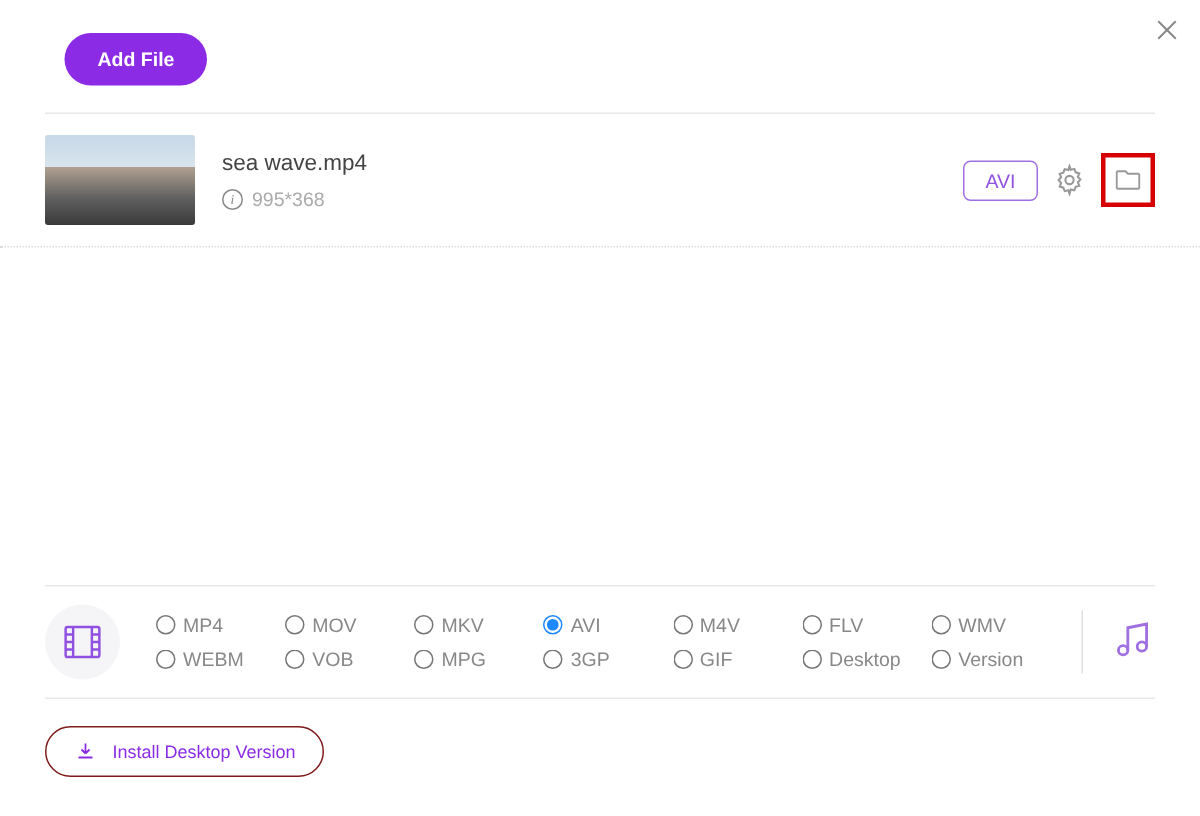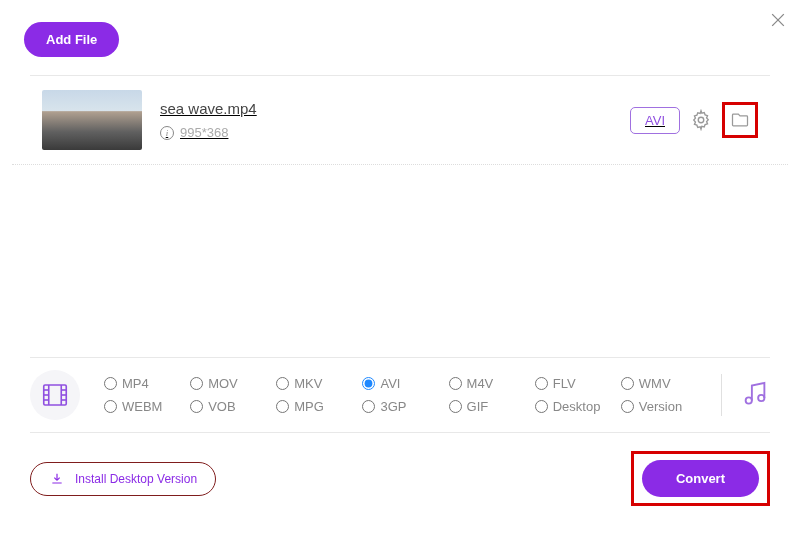--- a/index.html
+++ b/index.html
@@ -1,37 +1,37 @@
 <!DOCTYPE html>
 <html><head>
   <meta charset="utf-8">
   <style>
     * { margin: 0; padding: 0; box-sizing: border-box; font-family: Arial, sans-serif; }
     body { width: 800px; height: 544px; background: #fff; position: relative; }
     
-    .header { padding: 22px 30px 18px 24px; display: flex; justify-content: space-between; align-items: flex-start; }
+    .header { padding: 22px 30px 18px 43px; display: flex; justify-content: space-between; align-items: flex-start; }
     .add-file-btn { background: #8b2be6; color: #fff; border: none; padding: 10px 22px; border-radius: 20px; font-size: 13px; font-weight: bold; cursor: pointer; }
     .close-btn { position: absolute; top: 10px; right: 12px; cursor: pointer; color: #888; }
     .close-btn svg { width: 20px; height: 20px; }
     
     .divider-top { border-top: 1px solid #e8e8e8; margin: 0 30px; }
     
-    .file-row { padding: 14px 30px; display: flex; align-items: center; border-bottom: 1px dotted #ddd; margin: 0 12px; text-decoration: underline; }
+    .file-row { padding: 14px 30px; display: flex; align-items: center; border-bottom: 1px dotted #ddd; margin: 0 0px; }
     .thumbnail { width: 100px; height: 60px; background: linear-gradient(to bottom, #c8d8e8 0%, #d8e4ec 35%, #b0a090 36%, #606060 70%, #3a3a3a 100%); margin-right: 18px; border-radius: 2px; }
     .file-info { flex-grow: 1; }
     .filename { font-size: 15px; color: #444; margin-bottom: 8px; }
     .resolution-row { display: flex; align-items: center; gap: 6px; color: #aaa; font-size: 13px; }
     .info-icon { width: 14px; height: 14px; border: 1.3px solid #888; border-radius: 50%; display: flex; align-items: center; justify-content: center; font-size: 9px; color: #888; font-style: italic; font-family: serif; }
     .file-actions { display: flex; align-items: center; gap: 10px; }
     .format-badge { border: 1px solid #a070e0; color: #9050e0; padding: 5px 14px; border-radius: 5px; font-size: 13px; cursor: pointer; }
     .gear-btn { cursor: pointer; color: #999; display: flex; }
     .folder-btn-wrap { border: 3px solid #d60000; padding: 3px; }
     .folder-btn { cursor: pointer; color: #999; display: flex; padding: 2px; }
     
-    .bottom-section { position: absolute; bottom: 16px; left: 0; right: 0; }
+    .bottom-section { position: absolute; bottom: 4px; left: 0; right: 0; }
     .format-panel { border-top: 1px solid #e8e8e8; border-bottom: 1px solid #e8e8e8; margin: 0 30px; padding: 12px 0; display: flex; align-items: center; }
     .video-icon-wrap { width: 50px; height: 50px; border-radius: 50%; background: #f5f5f8; display: flex; align-items: center; justify-content: center; margin-right: 24px; }
     .formats-grid { flex-grow: 1; display: grid; grid-template-columns: repeat(7, 1fr); gap: 8px 4px; }
     .format-opt { display: flex; align-items: center; gap: 5px; font-size: 13px; color: #888; }
     .format-opt input[type="radio"] { accent-color: #1e88ff; width: 13px; height: 13px; cursor: pointer; }
     .format-opt label { cursor: pointer; }
     .audio-divider { width: 1px; height: 42px; background: #e0e0e0; margin: 0 18px; }
     .music-icon { color: #a070e0; }
     
     .footer { padding: 18px 30px 22px 30px; display: flex; justify-content: space-between; align-items: center; }
@@ -165,17 +165,14 @@
     </div>
   </div>
 
   <div class="footer">
     <button class="install-btn">
       <svg width="16" height="16" viewBox="0 0 24 24" fill="none" stroke="currentColor" stroke-width="1.8">
           <path d="M12 4v10m0 0l-4-4m4 4l4-4M5 18h14"></path>
         </svg>
       <span>Install Desktop Version</span>
     </button>
-    <div class="convert-wrap">
-      <button class="convert-btn">Convert</button>
-    </div>
   </div>
 </div>
 
 </body></html>

